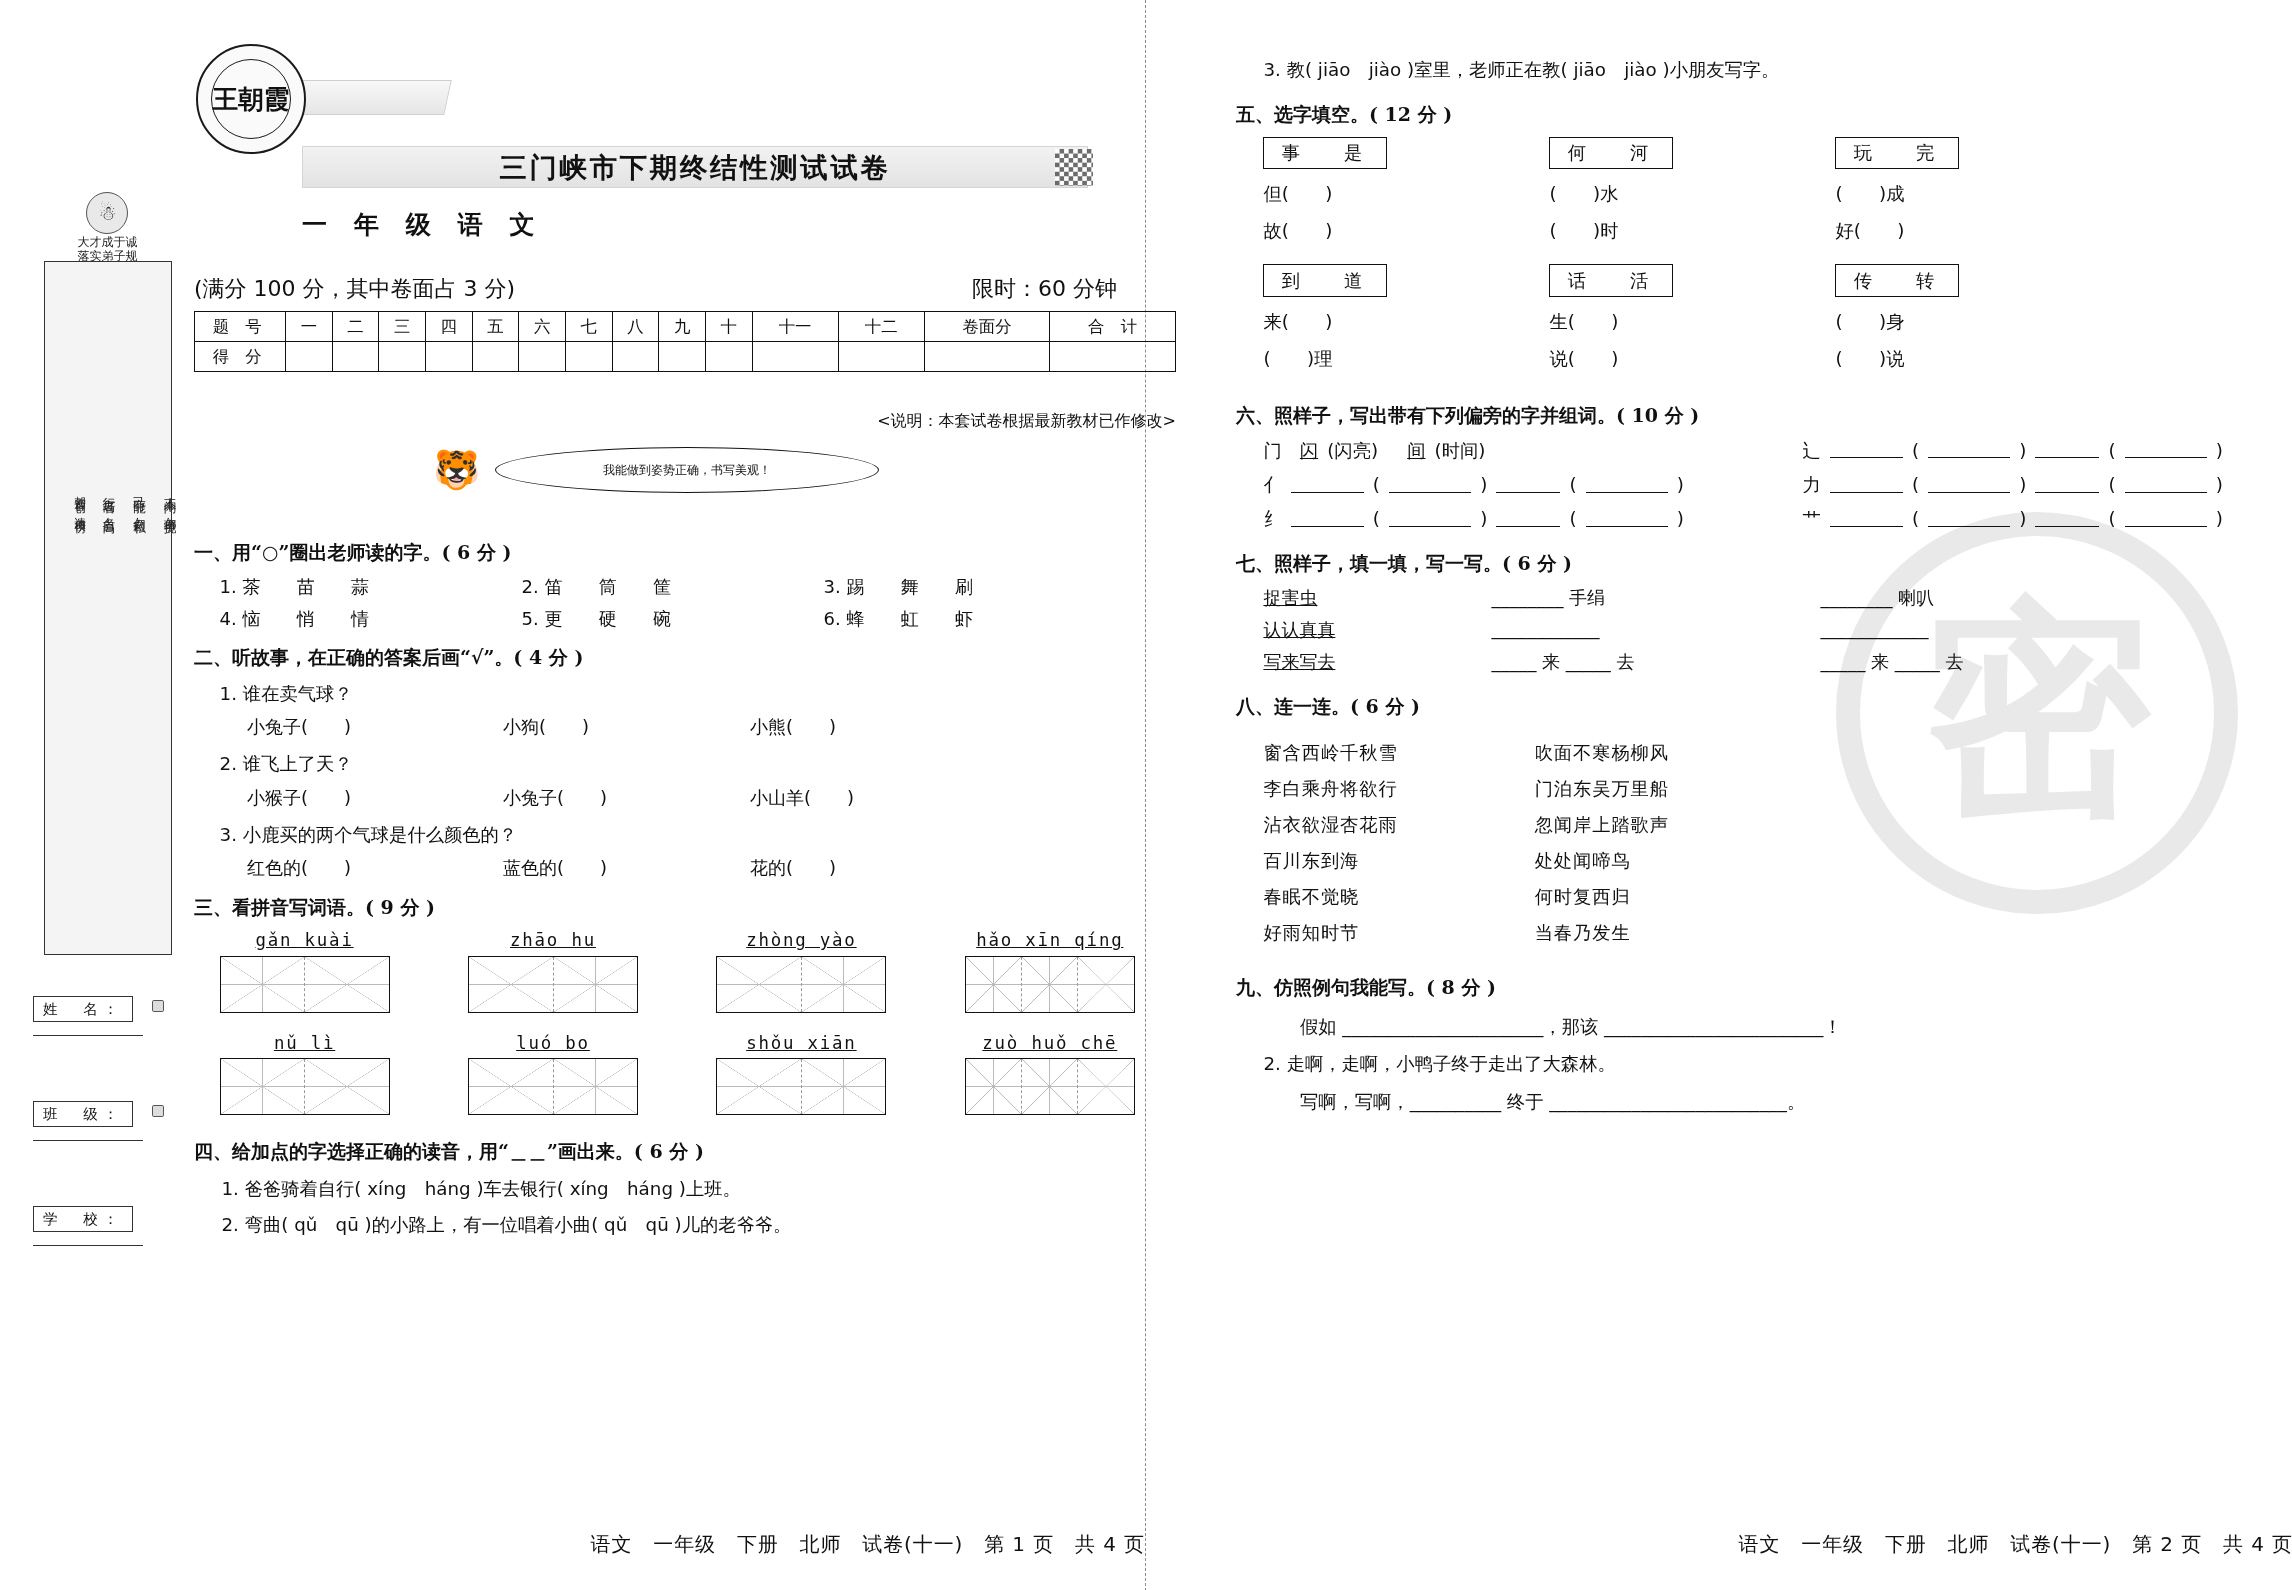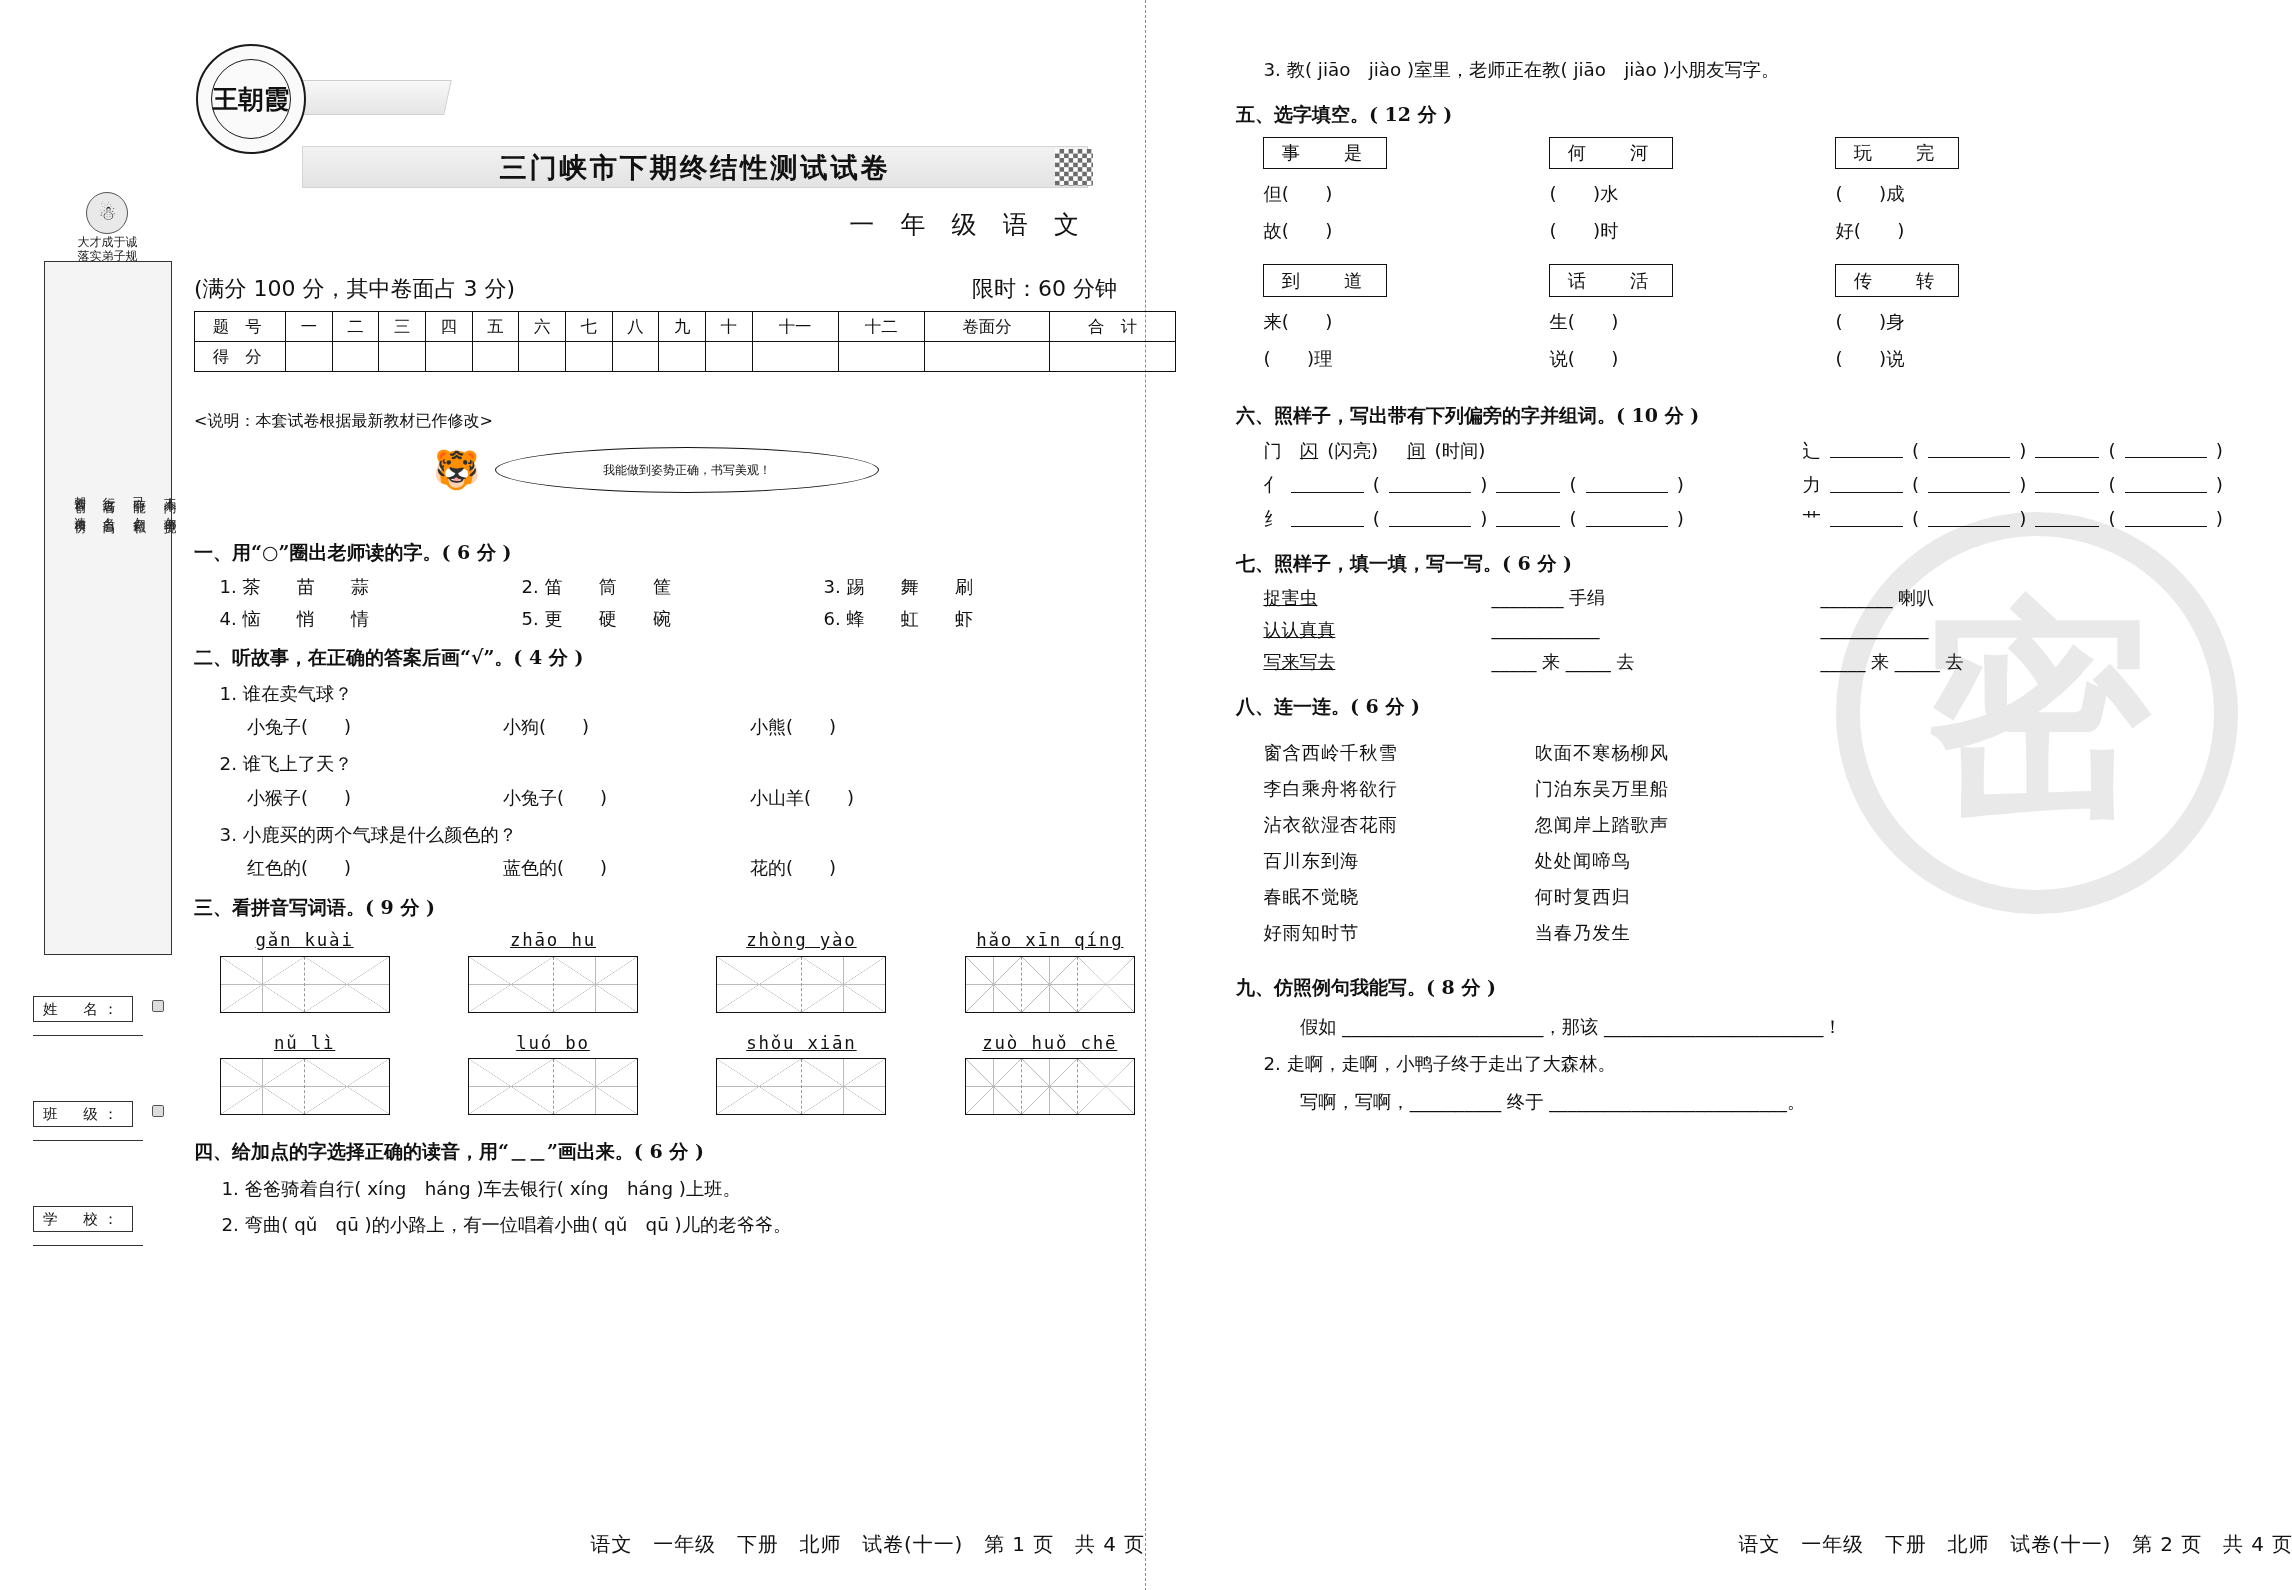--- a/index.html
+++ b/index.html
@@ -96,41 +96,41 @@
     line-height:38px;
   }
   .title-checker {
     position:absolute; left:1055px; top:149px; width:38px; height:37px;
     background:
       repeating-conic-gradient(#555 0% 25%, #ffffff 0% 50%) 0 0/9.1px 9.1px;
     opacity:.85;
   }
   .subtitle {
     position:absolute; left:302px; top:208px; width:786px;
-    text-align:right; font-size:25px; letter-spacing:9.1px; font-weight:normal;
+    text-align:left; font-size:25px; letter-spacing:9.1px; font-weight:bold;
     font-family:"DejaVu Serif","Liberation Serif",serif;
   }
   .meta-row {
     position:absolute; left:194px; top:274px; width:923px;
     display:flex; justify-content:space-between; font-size:22px;
   }
 
   
   .score-table {
     position:absolute; left:194px; top:311px; width:982px;
     border-collapse:collapse; font-size:16.4px;
   }
   .score-table td {
     border:0.9px solid #111; height:30px; text-align:center;
     font-family:"DejaVu Serif","Liberation Serif",serif;
   }
   .score-table td.head { letter-spacing:5.5px; width:91px; }
 
   .note {
-    position:absolute; left:194px; top:411px; width:982px; text-align:left;
+    position:absolute; left:194px; top:411px; width:982px; text-align:right;
     font-size:16px;
   }
 
   .mascot-wrap { position:absolute; left:429px; top:440px; width:512px; height:64px; }
   .mascot {
     position:absolute; left:0; top:0; width:57px; height:60px;
     font-size:38px; line-height:60px; text-align:center;
   }
   .bubble {
     position:absolute; left:66px; top:7.3px; width:384px; height:46px;

